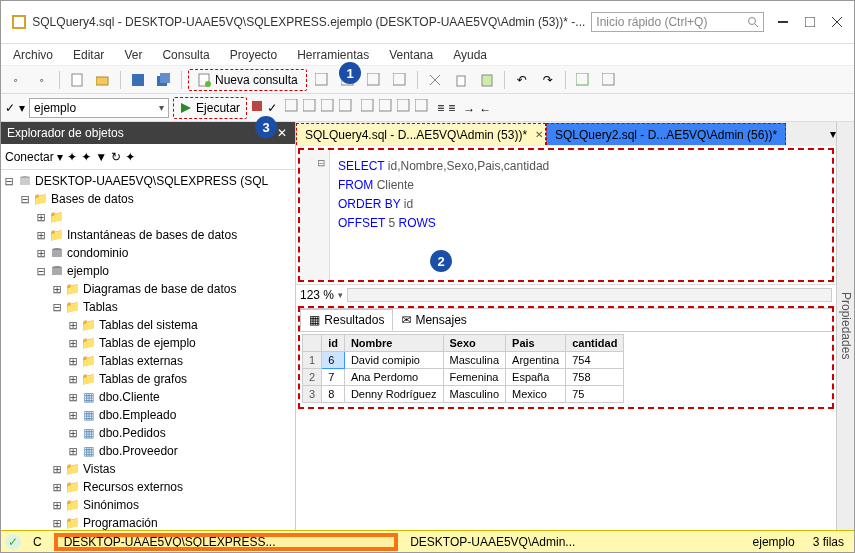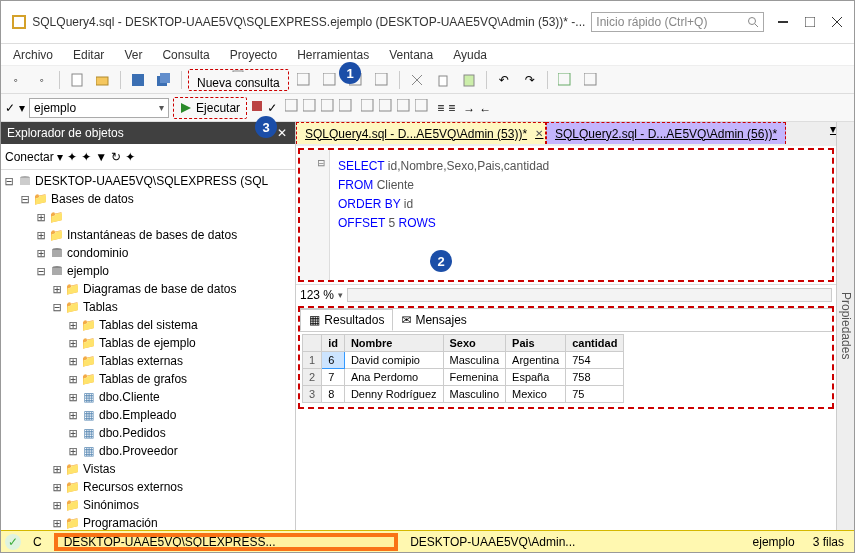--- a/index.html
+++ b/index.html
@@ -9,41 +9,41 @@
   .titlebar .title { flex: 0 0 auto; color: #333; font-size: 12px; white-space: nowrap; overflow: hidden; }
   .titlebar .spacer { flex: 1; }
   .quicklaunch { width: 180px; height: 20px; border: 1px solid #aaa; background: #fff; display: flex; align-items: center; padding: 0 4px; margin: 0 6px; color:#888;}
   .quicklaunch svg { margin-left:auto; }
   .winbtn { width: 28px; height: 22px; display: flex; align-items: center; justify-content: center; }
   .menubar { display: flex; align-items: center; height: 22px; padding: 0 4px; gap: 4px; background: #fff; border-bottom: 1px solid #eee; }
   .menubar .mi { padding: 2px 8px; color: #333; }
   .toolbar { display: flex; align-items: center; height: 28px; padding: 0 4px; gap: 4px; background: #f8f8f8; border-bottom: 1px solid #ddd; position: relative; }
   .toolbar .btn { width: 22px; height: 22px; display: flex; align-items: center; justify-content: center; border-radius:2px;}
   .toolbar .sep { width: 1px; height: 18px; background: #ccc; margin: 0 2px; }
-  .nueva { display: flex; align-items: center; height: 22px; padding: 0 8px; gap: 4px; border:1px dashed #c00; border-radius:2px;flex-direction:column;}
+  .nueva { display: flex; align-items: center; height: 22px; padding: 0 8px; gap: 4px; border:1px dashed #c00; border-radius:2px;}
   .toolbar2 { display: flex; align-items: center; height: 28px; padding: 0 4px; gap: 4px; background: #f8f8f8; border-bottom: 1px solid #ddd; position:relative;}
   .combo { width: 140px; height: 20px; border: 1px solid #aaa; background: #fff; display: flex; align-items: center; padding: 0 4px; }
   .combo .chev { margin-left:auto; font-size:10px; color:#555;}
   .ejecutar { display: flex; align-items: center; height: 22px; padding: 0 6px; gap:4px; border:1px dashed #c00; border-radius:2px;}
   .callout { position:absolute; width:22px;height:22px;border-radius:50%;background:#1b4ea8;color:#fff;font-weight:bold;display:flex;align-items:center;justify-content:center;z-index:10;font-size:13px;}
   .maincols { flex:1; display:flex; overflow:hidden; }
   .explorer { width:295px; background:#fff; display:flex;flex-direction:column;border-right:1px solid #ccc;}
   .explorer .hdr { height:22px;background:#404040;color:#fff;display:flex;align-items:center;padding:0 6px;font-size:11px;}
   .explorer .hdr .pin{margin-left:auto;width:12px;height:12px;display:flex;align-items:center;justify-content:center;}
   .explorer .hdr .x{width:14px;height:14px;display:flex;align-items:center;justify-content:center;margin-left:4px;}
   .explorer .subbar { height:26px;display:flex;align-items:center;padding:0 4px;gap:4px;border-bottom:1px solid #ddd;}
   .tree { flex:1; overflow:auto; padding: 2px 0;}
   .node { display:flex;align-items:center;height:18px;padding-right:4px;white-space:nowrap;}
   .twisty{width:12px;height:12px;display:flex;align-items:center;justify-content:center;color:#555;font-size:11px;}
   .node .ic{width:14px;height:14px;margin:0 3px;display:flex;align-items:center;justify-content:center;}
   .folder{color:#d4a12a;}
   .db{color:#777;}
   .tableic{color:#5b8ab5;}
   .rightpane{flex:1;display:flex;flex-direction:column;overflow:hidden;}
-  .tabs{height:24px;display:flex;align-items:flex-start;background:#eee;position:relative;text-decoration:underline;}
+  .tabs{height:24px;display:flex;align-items:center;background:#eee;position:relative;}
   .tab{height:22px;display:flex;align-items:center;padding:0 8px;gap:4px;font-size:11px;white-space:nowrap;max-width:250px;overflow:hidden;}
   .tab.act{background:#fff8c0;border-top:2px solid #d4b800;}
   .tab .x{font-size:10px;color:#555;margin-left:4px;}
   .tab.bord{border:1px dashed #c00;border-bottom:none;}
   .editor-wrap{border:2px dashed #c00;margin:2px;position:relative;}
   .editor{display:flex;background:#fff;height:130px;overflow:hidden;}
   .gutter{width:30px;background:#f5f5f5;border-right:1px solid #ddd;display:flex;flex-direction:column;padding-top:6px;align-items:flex-end;}
   .gutter .g{height:18px;color:#888;padding-right:4px;font-family:Consolas,monospace;}
   .code{flex:1;font-family:Consolas,monospace;font-size:14px;padding:6px 8px;line-height:18px;white-space:pre;}
   .kwA{color:#0000ff;}
@@ -388,21 +388,21 @@
         </div>
     </div>
   </div>
 
   <div class="rightpane">
     <div class="tabs">
       <div class="tab act bord">
           <span>SQLQuery4.sql - D...AE5VQ\Admin (53))*</span>
           <span class="x">✕</span>
         </div>
-      <div class="tab bord" style="background:#c4b5fd;">
+      <div class="tab bord" style="background:#3b82f6;">
           <span>SQLQuery2.sql - D...AE5VQ\Admin (56))*</span>
         </div>
       <div style="flex:1"></div>
       <div class="btn">▾</div>
     </div>
     <div class="editor-wrap">
       <div class="editor">
         <div class="gutter">
           <div class="g">⊟</div>
         </div>

